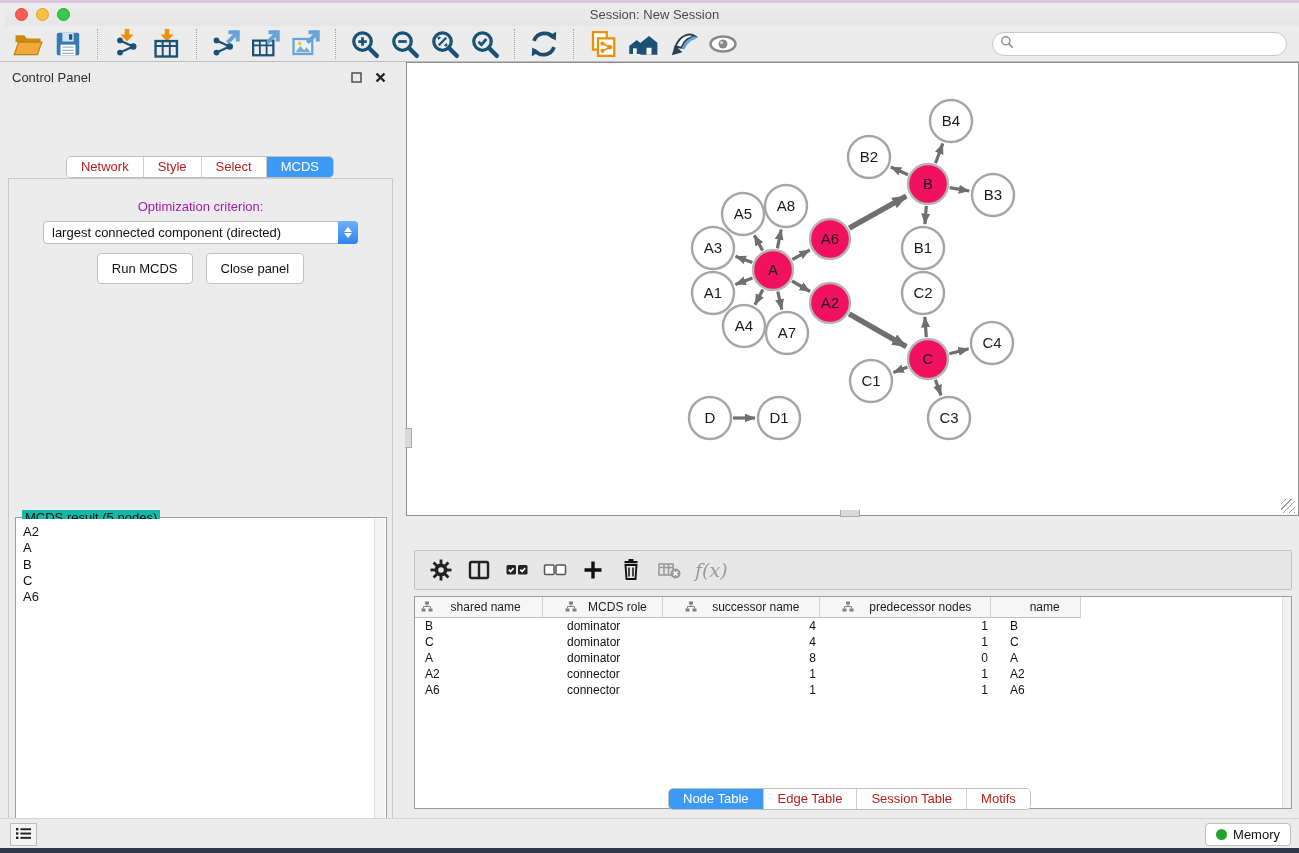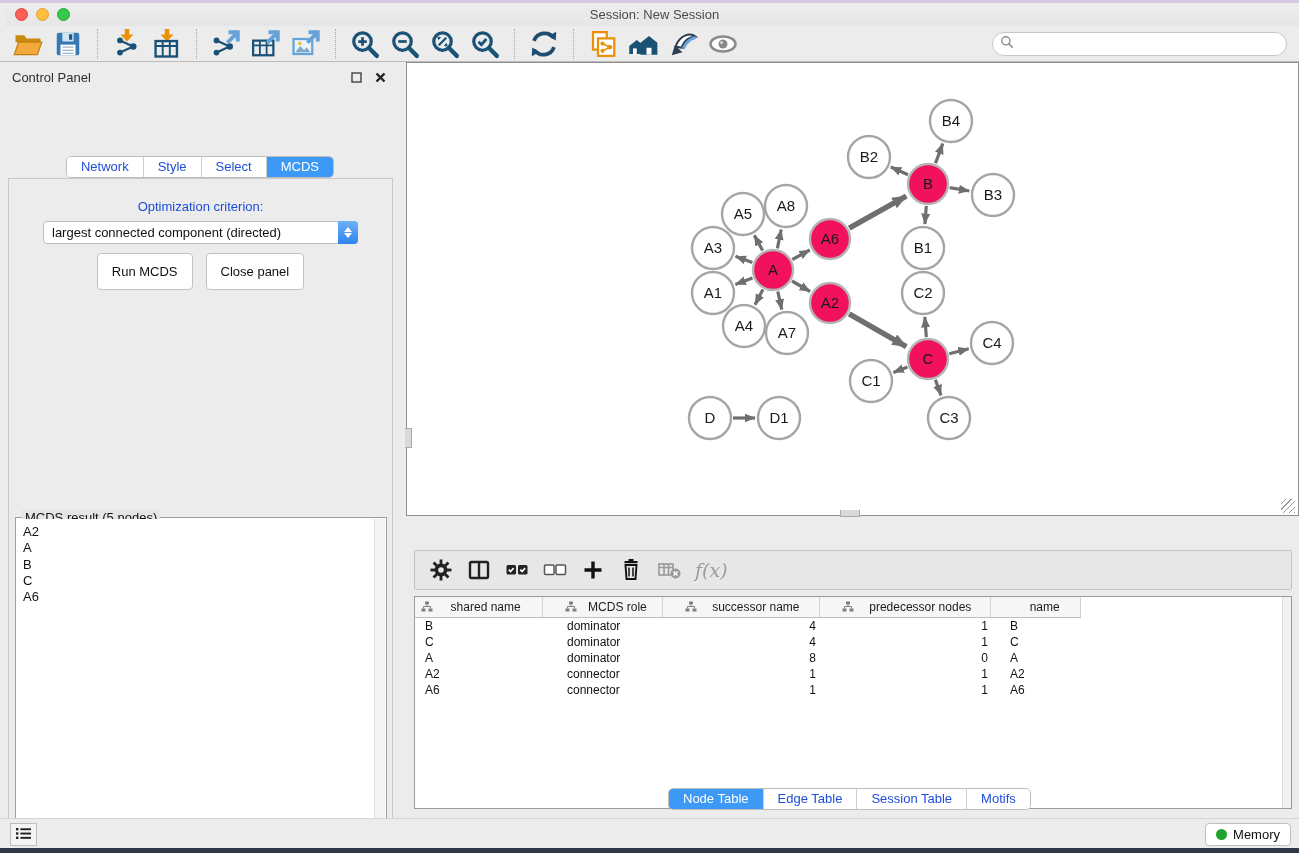--- a/index.html
+++ b/index.html
@@ -28,39 +28,39 @@
   #search-wrap { position:absolute; right:12px; top:32px; width:295px; height:24px; background:#FFF;
                  border:1px solid #C7C7C7; border-radius:12px; display:flex; align-items:center; padding-left:7px; }
   #search-wrap input { border:none; outline:none; flex:1; font-size:12px; background:transparent; padding-left:5px; font-family:"Liberation Sans",sans-serif; }
 
   
   #control-panel { left:0; top:62px; width:400px; height:750px; }
   .panel-header { height:30px; display:flex; align-items:center; padding:0 12px; }
   .panel-header .ph-title { font-size:13px; color:#2E2E2E; flex:1; }
   .ph-btn { width:16px; height:16px; display:flex; align-items:center; justify-content:center; margin-left:8px; cursor:pointer; }
   .segmented { display:flex; background:#FFF; border:1px solid #BEBEBE; border-radius:5px; overflow:hidden; height:22px; }
-  .seg-tab { font-size:13px; color:#1d4ed8; padding:0 14px; line-height:20px; border-right:1px solid #CFCFCF; cursor:pointer; background:#FFF; white-space:nowrap; }
+  .seg-tab { font-size:13px; color:#b91c1c; padding:0 14px; line-height:20px; border-right:1px solid #CFCFCF; cursor:pointer; background:#FFF; white-space:nowrap; }
   .seg-tab:last-child { border-right:none; }
   .seg-tab.active { background:#3D99F6; color:#FFF; }
   #cp-tabs-row { left:0; top:94px; width:400px; display:flex; justify-content:center; }
   #cp-body { left:8px; top:116px; width:385px; height:686px; background:#ECECEC; border:1px solid #C9C9C9; }
-  #opt-label { top:20px; width:100%; text-align:center; font-size:13px; color:#1d4ed8; }
+  #opt-label { top:20px; width:100%; text-align:center; font-size:13px; color:#a21caf; }
   #dropdown { left:34px; top:42px; width:315px; height:23px; background:#FFF; border:1px solid #BDBDBD;
               border-radius:4px; display:flex; align-items:center; cursor:pointer; }
   #dropdown .dd-text { flex:1; font-size:13px; color:#111; padding-left:8px; white-space:nowrap; overflow:hidden; }
   #dropdown .dd-cap { width:20px; height:23px; margin:-1px -1px -1px 0; border-radius:0 4px 4px 0;
               background:linear-gradient(#6FB1F9,#2E84EE); display:flex; flex-direction:column; align-items:center; justify-content:center; gap:1px; }
   .chev { width:0; height:0; border-left:4px solid transparent; border-right:4px solid transparent; }
   .chev.up { border-bottom:5px solid #FFF; }
   .chev.dn { border-top:5px solid #FFF; }
-  .mac-btn { height:37px; background:#FFF; border:1px solid #C2C2C2; border-radius:4px; font-size:13px;
+  .mac-btn { height:31px; background:#FFF; border:1px solid #C2C2C2; border-radius:4px; font-size:13px;
              color:#111; padding:0 14px; cursor:pointer; font-family:"Liberation Sans",sans-serif; }
   #btn-row { top:74px; width:100%; display:flex; justify-content:center; gap:13px; }
   #result-box { left:6px; top:338px; width:372px; height:340px; border:1px solid #9E9E9E; background:#FFF; }
-  #result-legend { position:absolute; top:-8px; left:6px; background:#e5e5e5; font-size:13px; color:#111; padding:0 3px; }
+  #result-legend { position:absolute; top:-8px; left:6px; background:#14b8a6; font-size:13px; color:#111; padding:0 3px; }
   #result-list { position:absolute; inset:1px 12px 1px 1px; background:#FFF; padding:5px 0 0 6px; }
   .result-item { font-size:13px; line-height:16.3px; color:#111; cursor:default; }
   #result-scroll { position:absolute; top:1px; right:1px; width:11px; bottom:1px; background:#F4F4F4; border-left:1px solid #DedEDE; }
 
   
   #net-window { left:406px; top:62px; width:893px; height:454px; background:#FFF; border:1px solid #8E8E8E; }
   #net-titlebar { height:26px; background:linear-gradient(#EBEBEB,#D7D7D7); border-bottom:1px solid #B2B2B2;
                   display:flex; align-items:center; padding-left:12px; position:relative; }
   #net-titlebar .lights .light { width:12px; height:12px; }
   #net-titlebar .title { position:absolute; left:0; width:100%; text-align:center; font-size:13px; color:#3A3A3A; }

